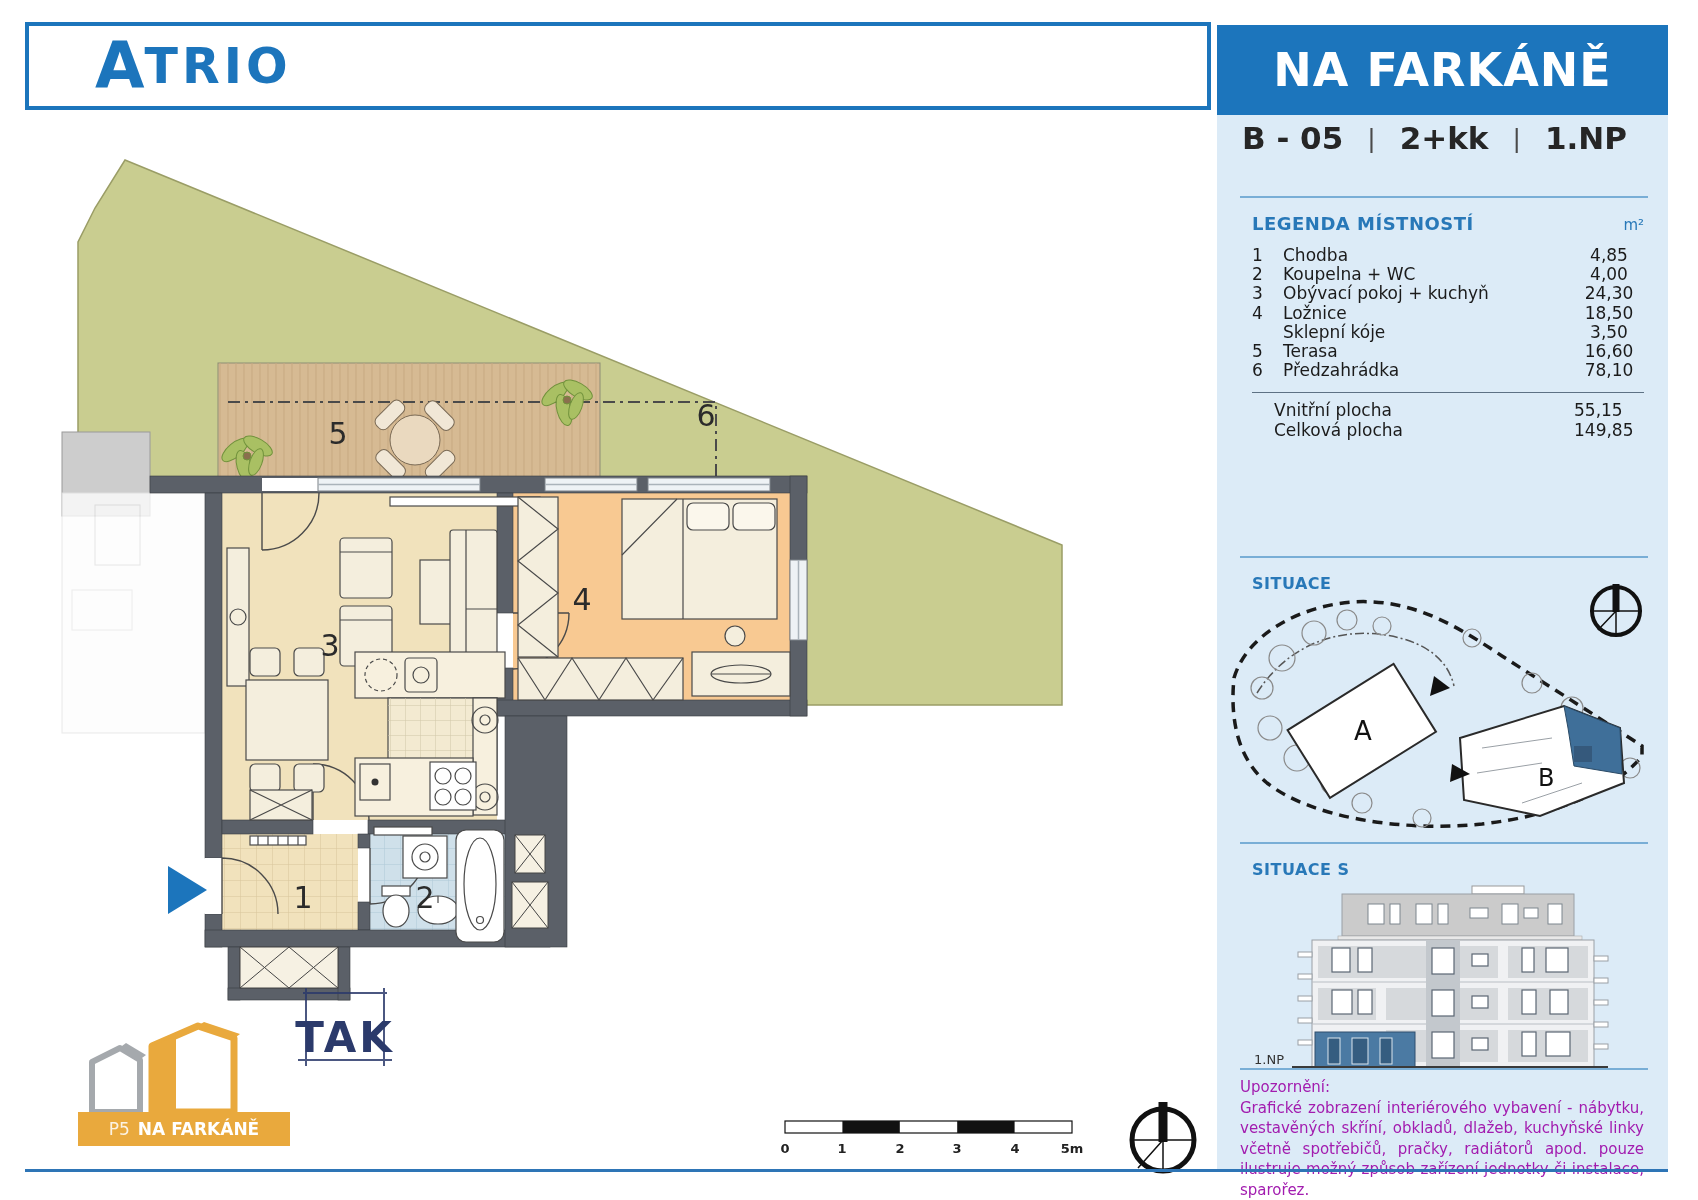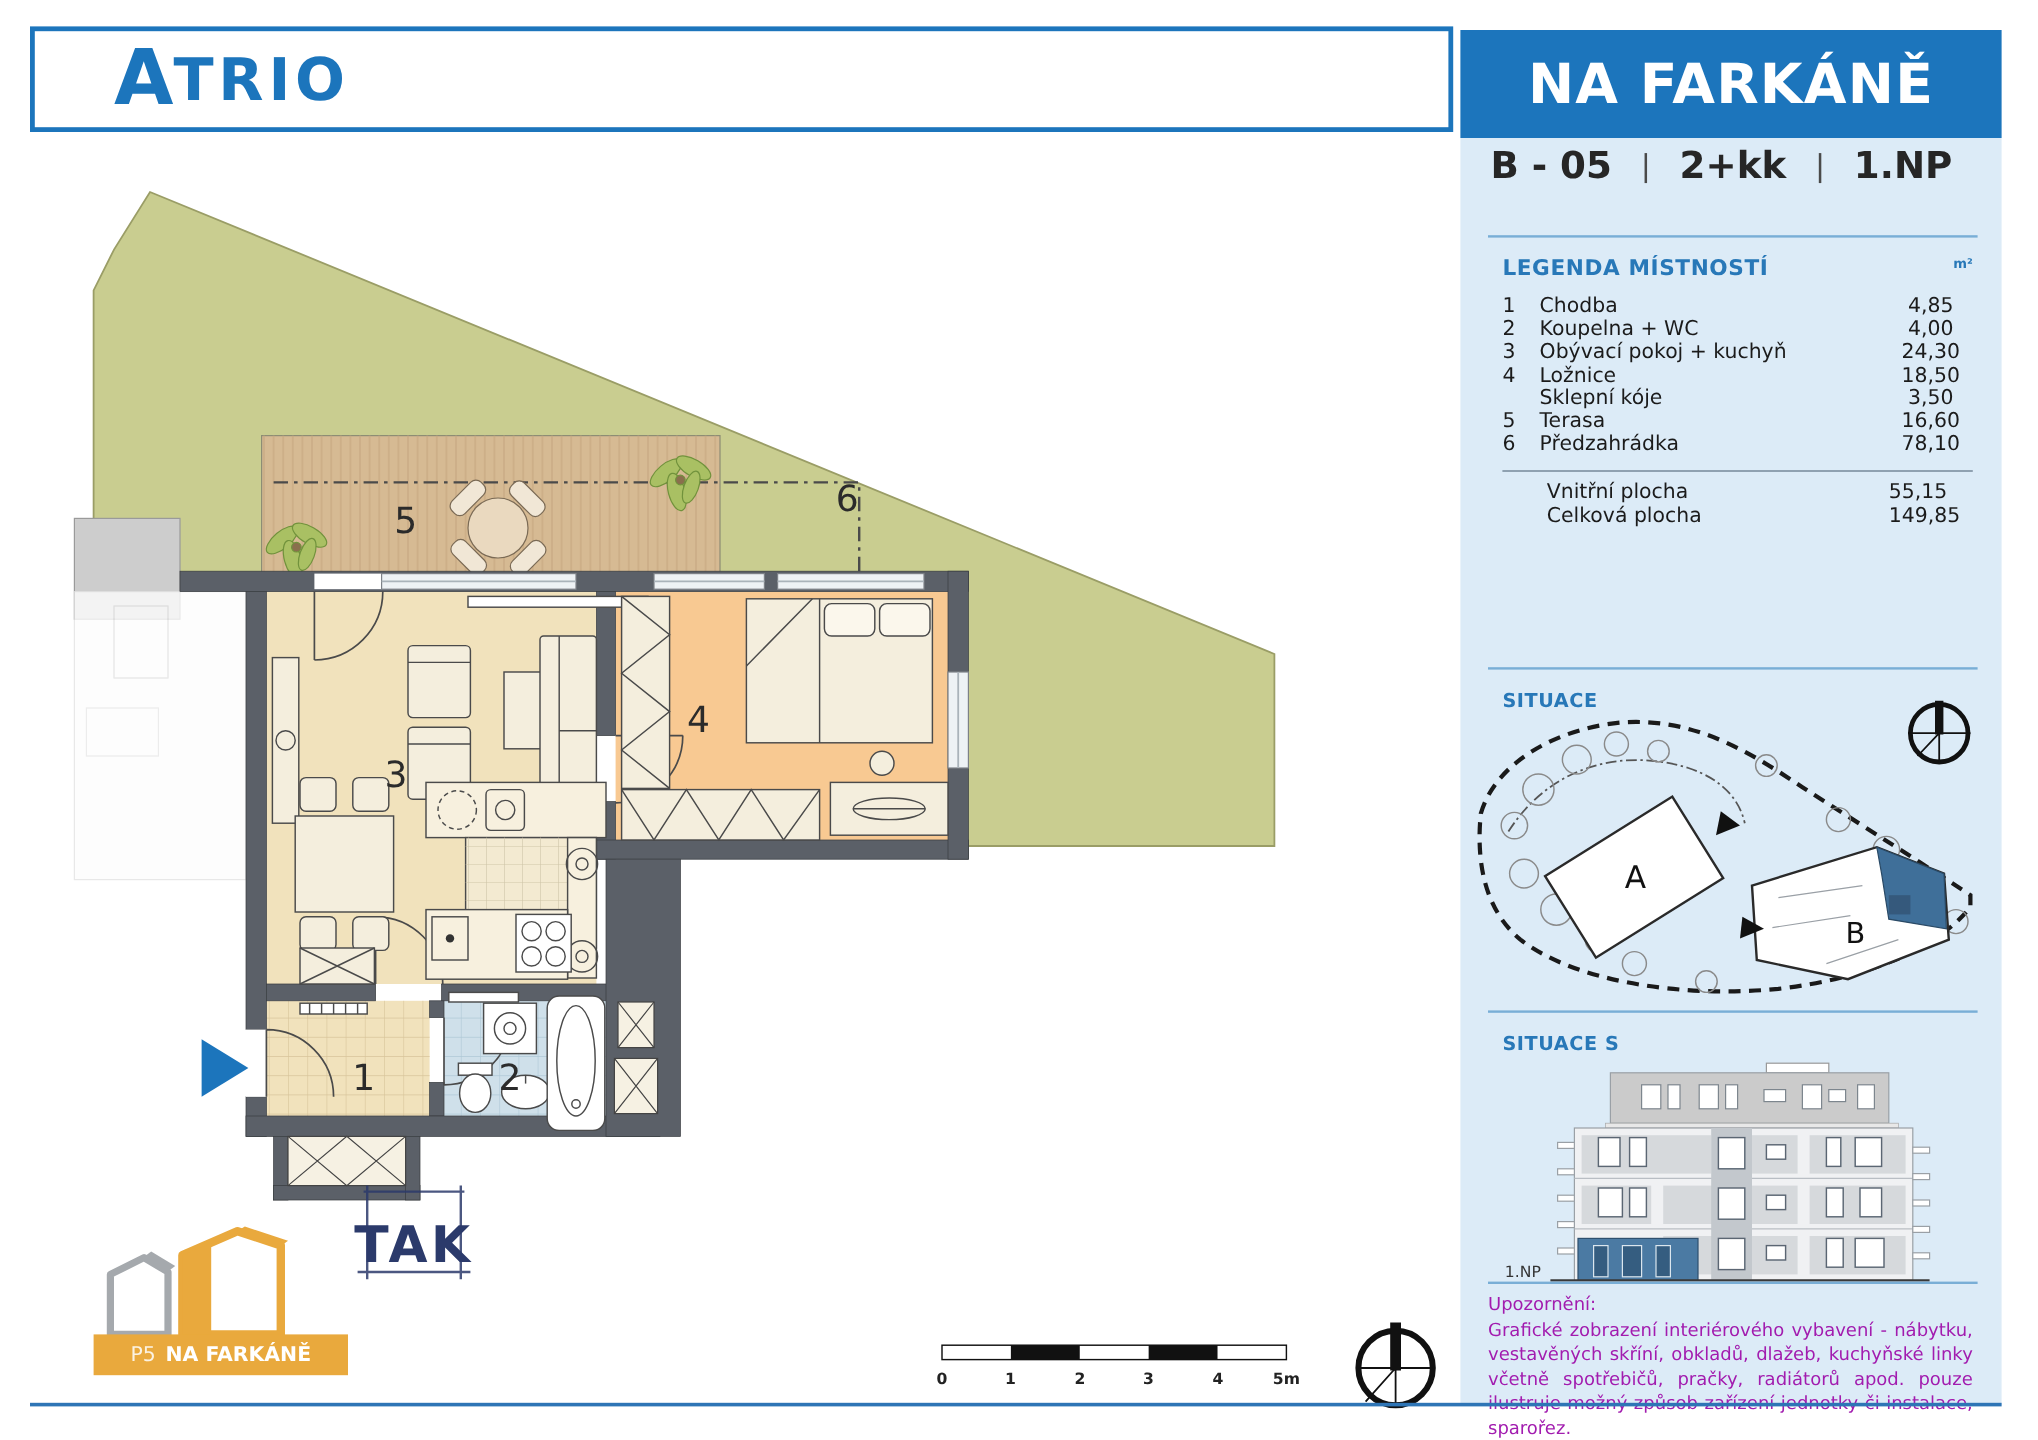--- a/index.html
+++ b/index.html
@@ -22,32 +22,32 @@
     display:flex;align-items:center;justify-content:center}
   .panel-header .t{color:#fff;font-weight:bold;font-size:46px;letter-spacing:1px;white-space:nowrap}
   .panel-body{left:1217px;top:115px;width:451px;height:1056px;background:var(--panelbg)}
 
   .unit-row{left:1242px;top:102px;width:410px;height:72px;display:flex;align-items:center;gap:24px;
     font-size:31px;font-weight:bold;color:#262626}
   .unit-row .pipe{font-weight:normal;color:#4a4a4a;font-size:25px}
 
   .sep{left:1240px;width:408px;height:0;border-top:2px solid var(--sep)}
 
-  .legend-title{left:1252px;top:213px;width:392px;display:flex;justify-content:space-between;align-items:flex-start}
+  .legend-title{left:1252px;top:213px;width:392px;display:flex;justify-content:space-between;align-items:flex-end}
   .legend-title .lt{color:#2878b8;font-weight:bold;font-size:18px;letter-spacing:.5px}
-  .legend-title .m2{color:#2878b8;font-weight:bold;font-size:11px}
+  .legend-title .m2{color:#2878b8;font-weight:normal;font-size:15px}
   .legend-rows{left:1252px;top:246px;width:392px;font-size:17px;color:#1b1b1b}
   .lrow{display:flex;line-height:19.2px}
   .lrow .no{width:31px}
   .lrow .nm{flex:1}
   .lrow .ar{min-width:70px;text-align:center}
   .totals{left:1252px;top:392px;width:392px;font-size:17px;color:#1b1b1b;
     border-top:1px solid #5d7184;margin:0;padding-top:7px}
   .trow{display:flex;line-height:20px}
-  .trow .nm{flex:1;margin-left:37px}
+  .trow .nm{flex:1;margin-left:22px}
   .trow .ar{min-width:70px;text-align:left}
 
   .sec-title{color:#2878b8;font-weight:bold;font-size:16px;letter-spacing:.5px}
   .situace-title{left:1252px;top:574px}
   .pohled-title{left:1252px;top:860px}
 
   .notice{left:1240px;top:1078px;width:404px;color:#a21caf}
   .notice .nt{font-size:15px;margin-bottom:2px}
   .notice .nb{font-size:15px;line-height:1.36;text-align:justify}
 

